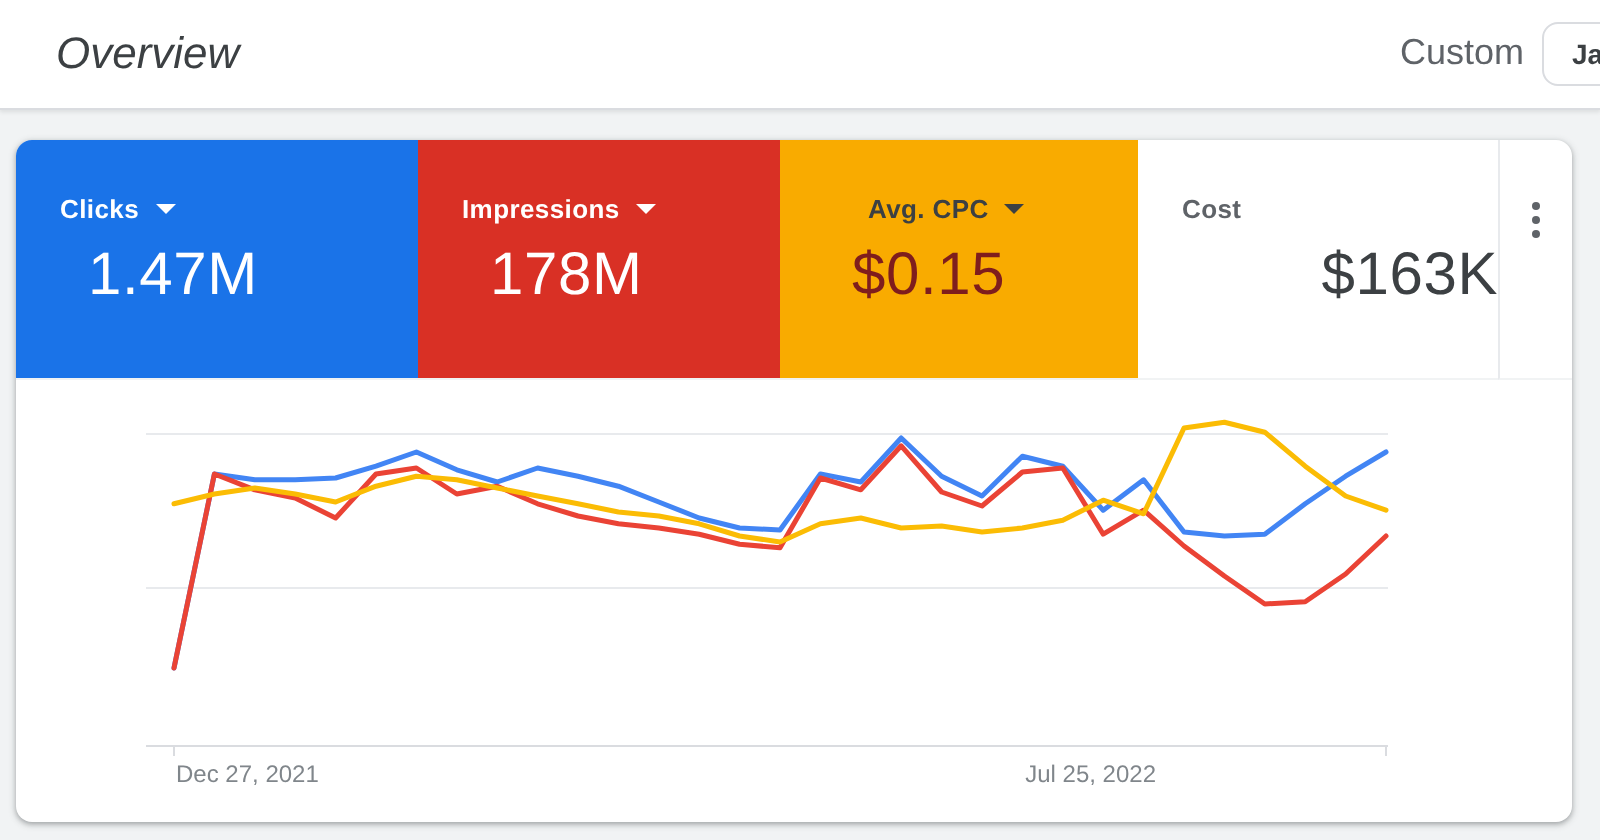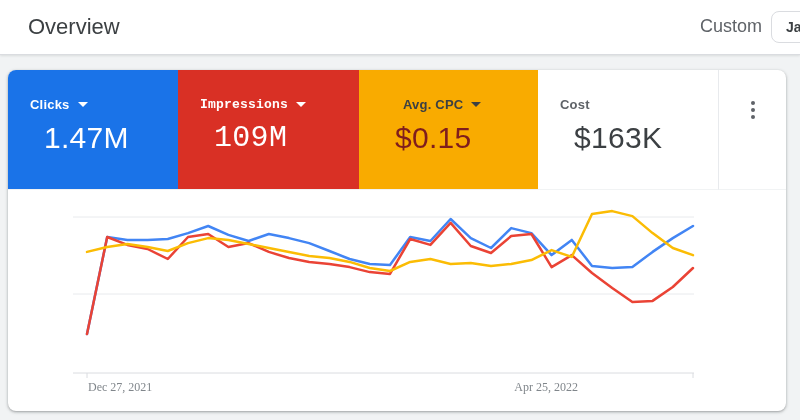--- a/index.html
+++ b/index.html
@@ -12,45 +12,45 @@
   }
   
   .header {
     position:absolute; left:0; top:0; width:800px; height:55px;
     background:#ffffff; border-bottom:1px solid #dadce0;
     box-shadow:0 1px 2px rgba(60,64,67,.12);
     z-index:5;
   }
   .page-title {
     position:absolute; left:28px; top:0; line-height:54px;
-    font-size:22px; color:#3c4043; font-weight:400;
+    font-size:22px; color:#3c4043; font-weight:400;font-style:italic;
   }
   .custom-label {
     position:absolute; right:38px; top:0; line-height:52px;
     font-size:18px; color:#5f6368;
   }
   .date-range-button {
     position:absolute; left:771px; top:11px; height:32px; width:60px;
     background:#fff; border:1px solid #dadce0; border-radius:8px;
     font-size:14px; font-weight:700; color:#3c4043;
     padding-left:14px; line-height:30px; cursor:pointer;
     font-family:"Liberation Sans", sans-serif; text-align:left;
   }
   
   .overview-card {
     position:absolute; left:8px; top:70px; width:778px; height:341px;
     background:#ffffff; border-radius:8px;
     box-shadow:0 1px 2px rgba(60,64,67,.3), 0 1px 3px 1px rgba(60,64,67,.15);
   }
   .tiles-row { display:flex; height:120px; width:100%; }
   .scorecard { height:120px; cursor:pointer; border-bottom:1px solid #f1f3f4; }
-  .scorecard.c0 { width:170px; border-top-left-radius:8px; }
-  .scorecard.c1 { width:181px;font-family:Liberation Mono, monospace; }
+  .scorecard.c0 { width:201px; border-top-left-radius:8px; }
+  .scorecard.c1 { width:181px; }
   .scorecard.c2 { width:179px; }
-  .scorecard.c3 { width:180px; }
+  .scorecard.c3 { width:180px;text-align:right; }
   .menu-strip {
     flex:1; border-top-right-radius:8px; border-left:1px solid #e8eaed;
     border-bottom:1px solid #f1f3f4;
     display:flex; justify-content:center; align-items:flex-start;
   }
   .tile-label {
     margin:27px 0 0 22px; font-size:13px; font-weight:700;
     letter-spacing:.2px; display:flex; align-items:center;
   }
   .tile-value {
@@ -60,21 +60,21 @@
     display:inline-block; margin-left:8px; width:0; height:0;
     border-left:5px solid transparent; border-right:5px solid transparent;
     border-top:5px solid currentColor; cursor:pointer;
   }
   .kebab-button {
     margin-top:27px; background:none; border:none; cursor:pointer;
     display:flex; flex-direction:column; align-items:center; gap:3px; padding:4px;
   }
   .kebab-button i { width:4px; height:4px; border-radius:50%; background:#5f6368; }
   
-  .chart-area { position:absolute; left:0; top:125px; width:664px; height:216px;font-family:Liberation Serif, serif; }
+  .chart-area { position:absolute; left:0; top:125px; width:664px; height:216px; }
   .chart-area svg { display:block; }
   .axis-date {
     position:absolute; top:185px; font-size:12px; color:#80868b; white-space:nowrap;
   }
   .axis-date.left { left:80px; }
   .axis-date.right { right:94px; }
 </style>
 </head>
 <body>
 
@@ -93,21 +93,21 @@
         <span class="dd-arrow"></span>
       </div>
       <div class="tile-value" style="color: rgb(255, 255, 255);">1.47M</div>
     </div>
 
     <div class="scorecard c1" style="background: rgb(217, 48, 37);">
       <div class="tile-label" style="color: rgb(255, 255, 255);">
         <span>Impressions</span>
         <span class="dd-arrow"></span>
       </div>
-      <div class="tile-value" style="color: rgb(255, 255, 255);">109M</div>
+      <div class="tile-value" style="color: rgb(255, 255, 255);">178M</div>
     </div>
 
     <div class="scorecard c2" style="background: rgb(249, 171, 0);">
       <div class="tile-label" style="color: rgb(60, 64, 67); margin-left: 44px;">
         <span>Avg. CPC</span>
         <span class="dd-arrow"></span>
       </div>
       <div class="tile-value" style="color: #7f1d1d;">$0.15</div>
     </div>
 
@@ -135,15 +135,15 @@
       <line x1="65" y1="178" x2="686" y2="178" stroke="#dadce0" stroke-width="1"></line>
       <line x1="79" y1="178" x2="79" y2="183" stroke="#dadce0" stroke-width="1"></line>
       <line x1="685" y1="178" x2="685" y2="183" stroke="#dadce0" stroke-width="1"></line>
       <g id="series-g">
           <polyline points="79.0,139.0 99.2,42.0 119.4,44.9 139.6,44.9 159.8,44.0 180.0,38.1 200.2,31.0 220.4,39.9 240.6,46.0 260.8,39.0 281.0,43.1 301.2,48.1 321.4,56.0 341.6,64.0 361.8,69.0 382.0,70.0 402.2,42.0 422.4,46.0 442.6,24.0 462.8,43.1 483.0,53.0 503.2,33.1 523.4,38.1 543.6,60.1 563.8,44.9 584.0,71.0 604.2,73.0 624.4,72.1 644.6,56.9 664.8,43.1 685.0,31.0" fill="none" stroke="#4285f4" stroke-width="2.5" stroke-linejoin="round" stroke-linecap="round"></polyline>
           <polyline points="79.0,139.0 99.2,42.0 119.4,49.9 139.6,54.0 159.8,64.0 180.0,42.0 200.2,39.0 220.4,52.0 240.6,48.1 260.8,56.9 281.0,63.0 301.2,66.9 321.4,69.0 341.6,72.1 361.8,77.1 382.0,78.9 402.2,44.0 422.4,49.9 442.6,27.9 462.8,51.0 483.0,58.0 503.2,41.0 523.4,39.0 543.6,72.1 563.8,60.1 584.0,78.0 604.2,93.0 624.4,107.0 644.6,105.9 664.8,92.0 685.0,73.0" fill="none" stroke="#ea4335" stroke-width="2.5" stroke-linejoin="round" stroke-linecap="round"></polyline>
           <polyline points="79.0,56.9 99.2,52.0 119.4,49.0 139.6,52.0 159.8,56.0 180.0,48.1 200.2,43.1 220.4,44.9 240.6,49.0 260.8,53.0 281.0,56.9 301.2,61.0 321.4,63.0 341.6,66.9 361.8,73.0 382.0,76.0 402.2,66.9 422.4,64.0 442.6,69.0 462.8,68.0 483.0,71.0 503.2,69.0 523.4,65.1 543.6,55.1 563.8,61.9 584.0,19.0 604.2,16.1 624.4,21.1 644.6,38.1 664.8,53.0 685.0,60.1" fill="none" stroke="#fbbc04" stroke-width="2.5" stroke-linejoin="round" stroke-linecap="round"></polyline>
         </g>
     </svg>
     <div class="axis-date left">Dec 27, 2021</div>
-    <div class="axis-date right">Apr 25, 2022</div>
+    <div class="axis-date right">Jul 25, 2022</div>
   </div>
 </div>
 
 </body></html>

